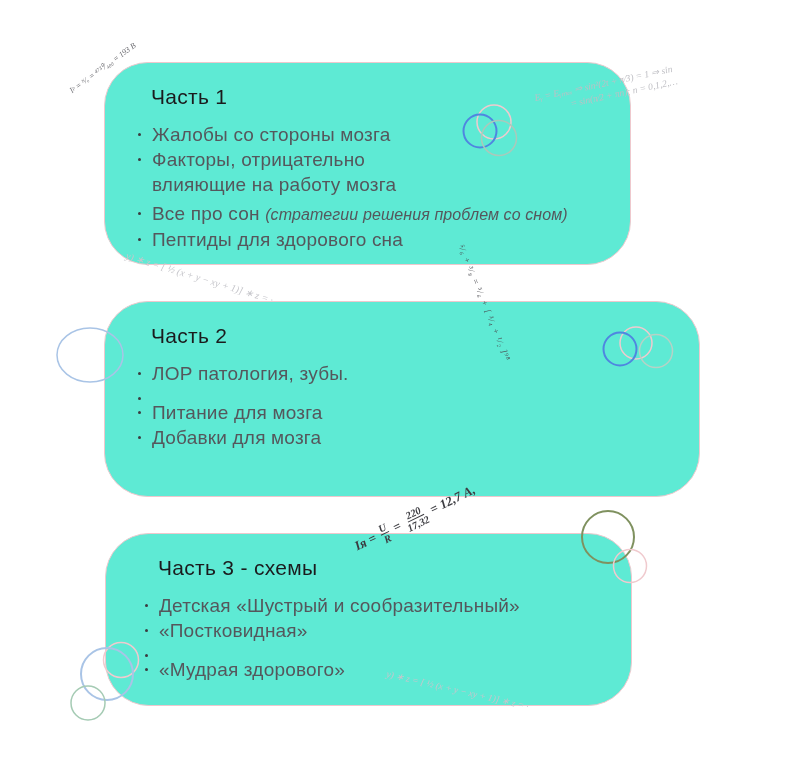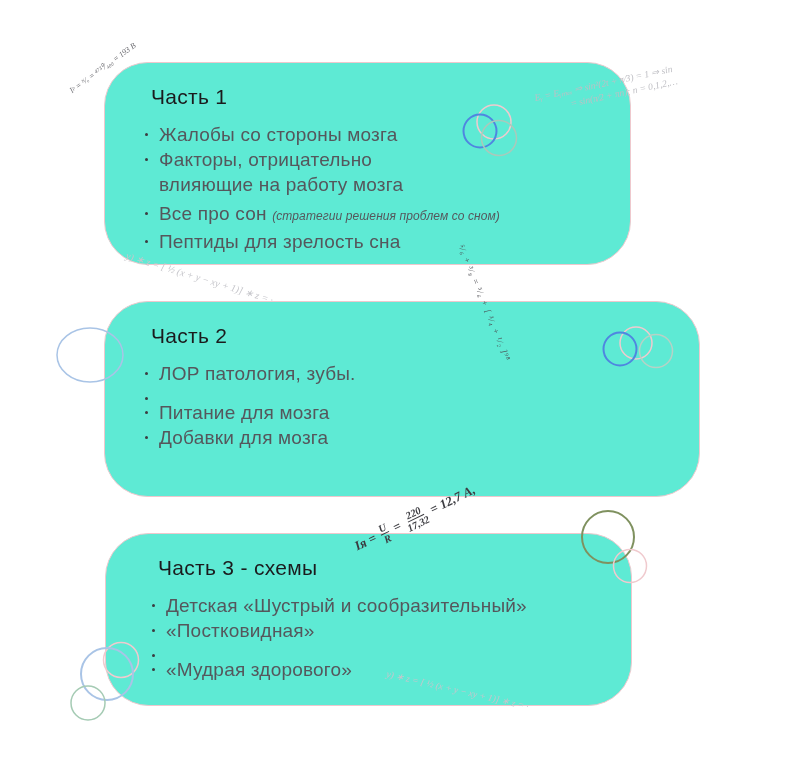--- a/index.html
+++ b/index.html
@@ -13,31 +13,31 @@
     background:#5eead4;border:1.5px solid #eec8cd;border-radius:44px;
     z-index:1;
   }
   #card1{left:104px;top:62px;width:527px;height:203px;padding:22px 16px 0 46px;}
   #card2{left:104px;top:301px;width:596px;height:196px;padding:22px 16px 0 46px;}
   #card3{left:105px;top:533px;width:527px;height:173px;padding:22px 16px 16px 52px;}
   .card h2{
     margin:0 0 13px 0;font-size:21px;font-weight:400;color:#1b1b1d;
     letter-spacing:.3px;line-height:24px;
   }
-  .card ul{list-style:none;margin:8px;padding:0;}
+  .card ul{list-style:none;margin:1px;padding:0;}
   .card li{
     display:flex;align-items:flex-start;
     font-size:19px;line-height:25px;color:#55575c;letter-spacing:.2px;
   }
   .dot{
     width:3px;height:3px;border-radius:50%;background:#3c3c40;
     margin:11px 11px 0 -14px;flex:none;
   }
   .gap{margin-top:4px;}
-  .note{font-style:italic;font-size:12px;letter-spacing:.1px;}
+  .note{font-style:italic;font-size:16px;letter-spacing:.1px;}
   .wrap2 div{white-space:nowrap;}
 
   .formula{
     position:absolute;white-space:nowrap;pointer-events:none;z-index:4;
     font-family:"Liberation Serif",serif;font-style:italic;
   }
   #f-top-left{left:70px;top:85px;font-size:8px;color:#6e6e73;
     transform:rotate(-36deg);transform-origin:left center;}
   #f-top-right{left:536px;top:92px;font-size:9.5px;color:#bfbfc4;line-height:13px;
     transform:rotate(-12deg);transform-origin:left center;}
@@ -72,21 +72,21 @@
         <div>Факторы, отрицательно</div>
         <div>влияющие на работу мозга</div>
       </span>
     </li>
     <li class="gap">
       <span class="dot"></span>
       <span><span>Все про сон </span><em class="note">(стратегии решения проблем со сном)</em></span>
     </li>
     <li>
       <span class="dot"></span>
-      <span>Пептиды для зрелость сна</span>
+      <span>Пептиды для здорового сна</span>
     </li>
   </ul>
 </section>
 
 <section class="card" id="card2">
   <h2>Часть 2</h2>
   <ul>
     <li>
       <span class="dot"></span>
       <span>ЛОР патология, зубы.</span>

